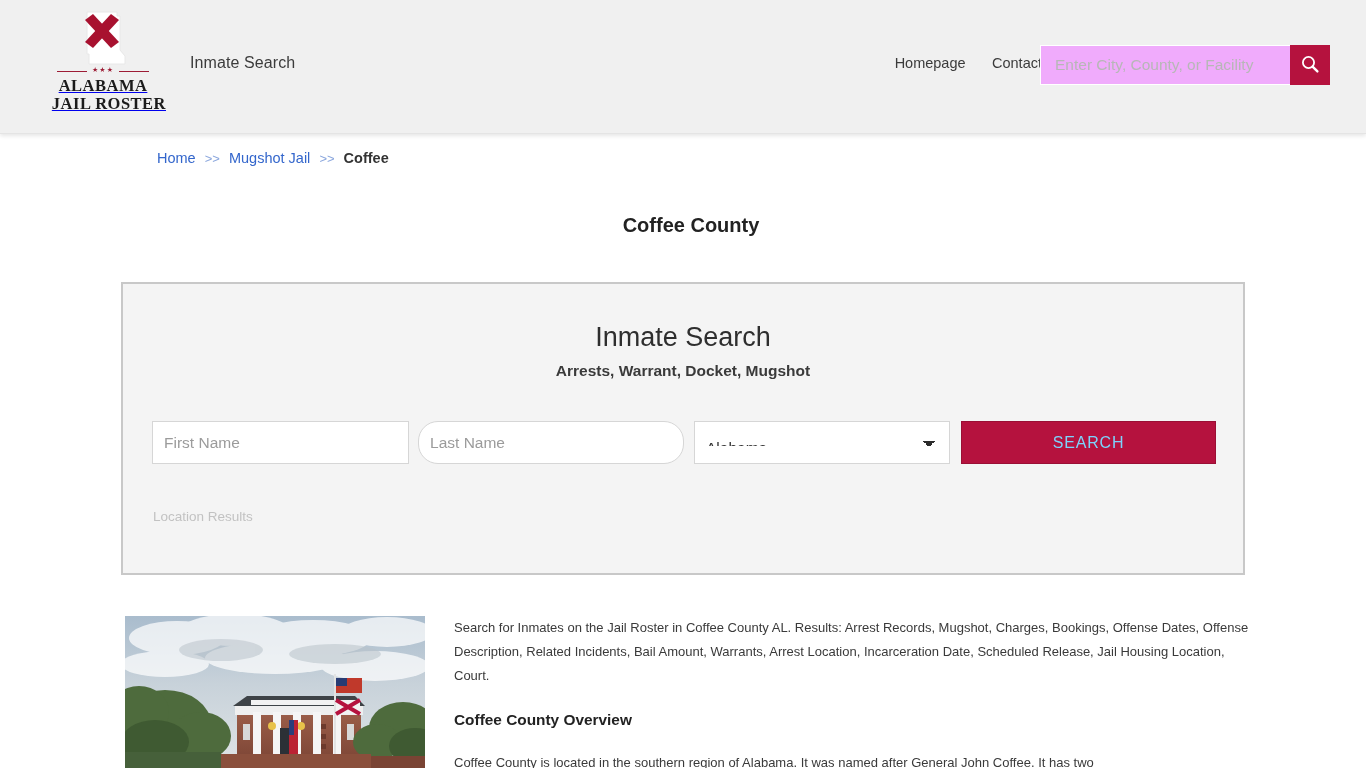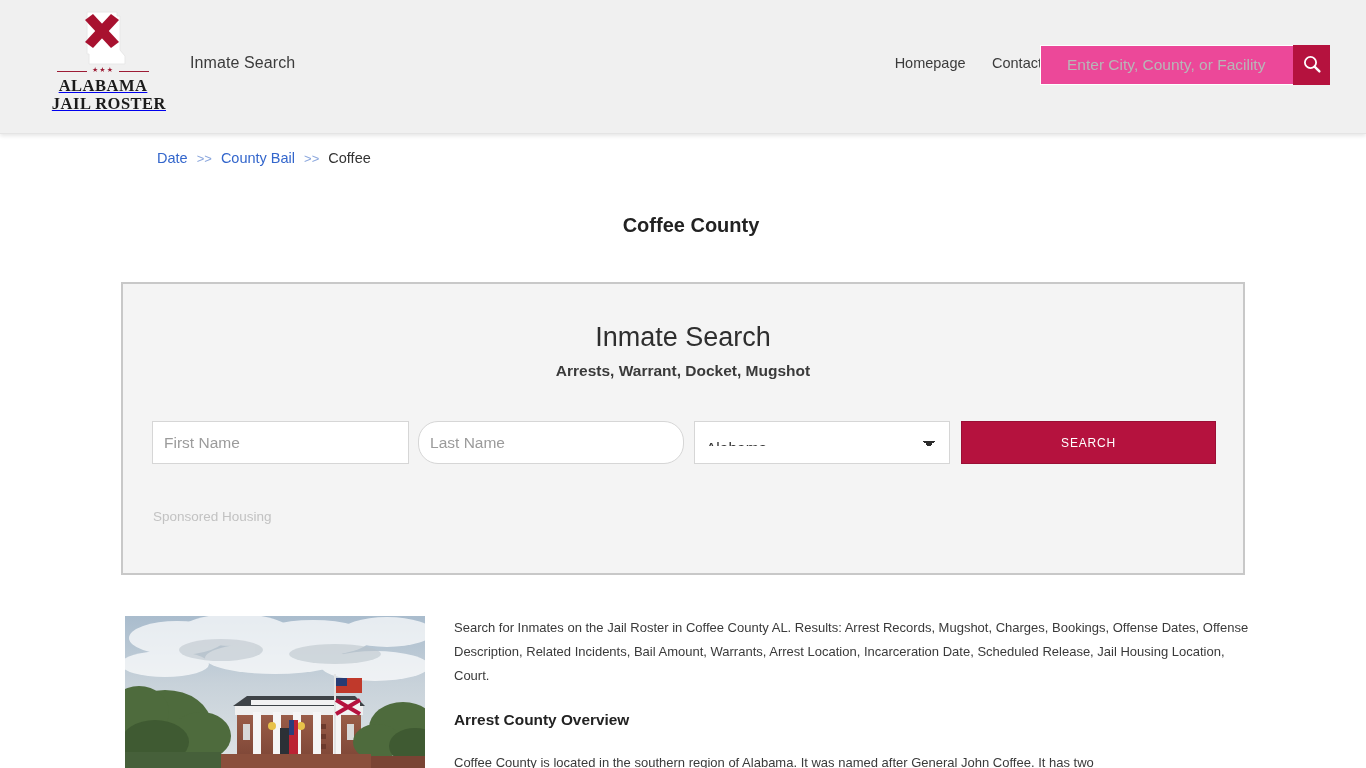--- a/index.html
+++ b/index.html
@@ -106,22 +106,22 @@
     top: 45px;
     width: 290px;
     height: 40px;
     display: flex;
   }
   .header-search input {
     flex: 1 1 auto;
     height: 40px;
     border: 1px solid #ffffff;
     border-right: none;
-    background: #ec4899;
-    padding: 0 26px;
+    background: #f0abfc;
+    padding: 0 14px;
     font-size: 15.5px;
     color: #333;
     font-family: "Liberation Sans", sans-serif;
     outline: none;
   }
   .header-search input::placeholder { color: #b7b7b7; }
   .header-search .search-btn {
     width: 40px;
     height: 40px;
     background: #b5123e;
@@ -136,21 +136,21 @@
   
   .breadcrumb {
     position: absolute;
     left: 157px;
     top: 150px;
     font-size: 14.5px;
     color: #3b3b3b;
   }
   .breadcrumb a { color: #3366cc; text-decoration: none; }
   .breadcrumb .sep { color: #8aa6dd; margin: 0 5px; font-size: 13px; }
-  .breadcrumb .current { color: #333; font-weight: normal; }
+  .breadcrumb .current { color: #333; font-weight: bold; }
 
   
   .page-title {
     position: absolute;
     left: 0; right: 0;
     top: 201px;
     text-align: center;
     font-size: 20px;
     font-weight: bold;
     color: #222222;
@@ -217,22 +217,22 @@
       calc(100% - 14px) 19px;
     background-size: 6px 6px, 6px 6px;
     background-repeat: no-repeat;
   }
   .widget-form .go {
     width: 257px;
     margin-left: 11px;
     height: 43px;
     background: #b5123e;
     border: 1px solid #9a0f35;
-    color: #ffffff;
-    font-size: 12px;
+    color: #7dd3fc;
+    font-size: 16px;
     letter-spacing: 0.8px;
     cursor: pointer;
     font-family: "Liberation Sans", sans-serif;
   }
   .sponsored {
     position: absolute;
     left: 30px;
     top: 225px;
     font-size: 13.5px;
     color: #c2c2c2;
@@ -310,43 +310,43 @@
             <line x1="12.6" y1="12.6" x2="17.4" y2="17.4" stroke="#ffffff" stroke-width="2.4" stroke-linecap="round"></line>
           </svg>
         </span>
       </button>
     </div>
 
   </div>
 </div>
 
 <div class="breadcrumb">
-  <a href="#">Date</a>
+  <a href="#">Home</a>
   <span class="sep">&gt;&gt;</span>
-  <a href="#">County Bail</a>
+  <a href="#">Mugshot Jail</a>
   <span class="sep">&gt;&gt;</span>
   <span class="current">Coffee</span>
 </div>
 
 <h1 class="page-title">Coffee County</h1>
 
 <div class="search-widget">
   <div class="widget-title">Inmate Search</div>
   <div class="widget-sub">Arrests, Warrant, Docket, Mugshot</div>
 
   <div class="widget-form">
     <input type="text" class="fld first" placeholder="First Name" style="">
     <input type="text" class="fld last" placeholder="Last Name" style="">
     <select class="fld state">
       <option>Alabama</option>
     </select>
     <button class="go">SEARCH</button>
   </div>
 
-  <div class="sponsored">Sponsored Housing</div>
+  <div class="sponsored">Location Results</div>
 </div>
 
 <div class="content-photo">
   <svg width="300" height="152" viewBox="0 0 300 152" aria-hidden="true">
     <defs>
       <linearGradient id="sky" x1="0" y1="0" x2="0" y2="1">
         <stop offset="0%" stop-color="#a9bccd"></stop>
         <stop offset="45%" stop-color="#c8d2da"></stop>
         <stop offset="100%" stop-color="#dfe4e6"></stop>
       </linearGradient>
@@ -417,15 +417,15 @@
     </g>
 
     <rect x="0" y="140" width="300" height="12" fill="#7a4434"></rect>
     <rect x="96" y="138" width="150" height="14" fill="#8a4f3c"></rect>
     <rect x="0" y="136" width="96" height="16" fill="#46603a"></rect>
   </svg>
 </div>
 
 <div class="content-text">
   <p class="body1">Search for Inmates on the Jail Roster in Coffee County AL. Results: Arrest Records, Mugshot, Charges, Bookings, Offense Dates, Offense Description, Related Incidents, Bail Amount, Warrants, Arrest Location, Incarceration Date, Scheduled Release, Jail Housing Location, Court.</p>
-  <h3>Arrest County Overview</h3>
+  <h3>Coffee County Overview</h3>
   <p class="body2">Coffee County is located in the southern region of Alabama. It was named after General John Coffee. It has two</p>
 </div>
 
 </body></html>

